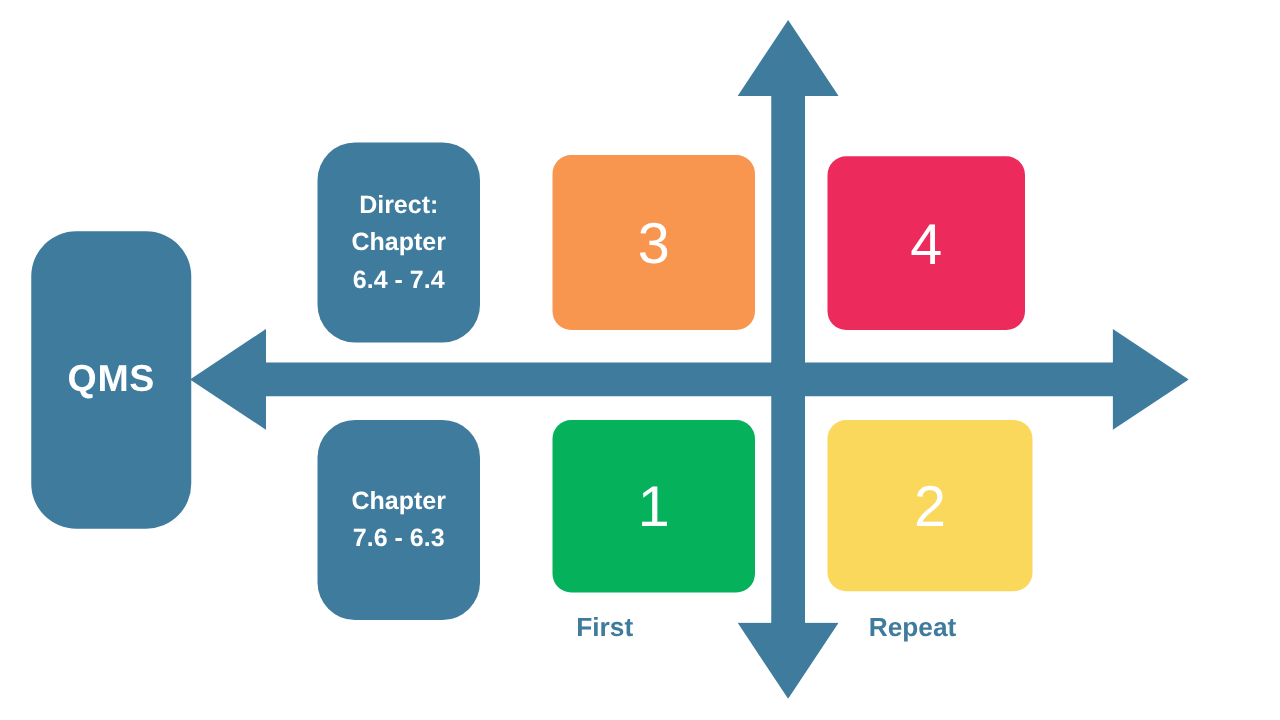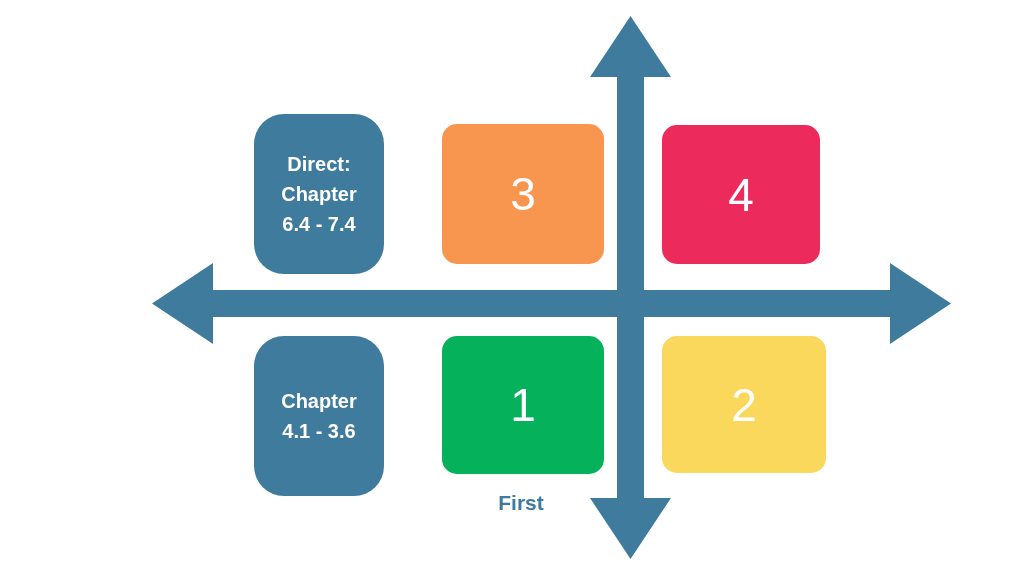--- a/index.html
+++ b/index.html
@@ -64,59 +64,63 @@
   }
   .quad.q3 { left: 442px; top: 124px; width: 162px; height: 140px; }
   .quad.q4 { left: 662px; top: 125px; width: 158px; height: 139px; }
   .quad.q1 { left: 442px; top: 336px; width: 162px; height: 138px; }
   .quad.q2 { left: 662px; top: 336px; width: 164px; height: 137px; }
   
   .axis-label {
     position: absolute;
     width: 120px;
     top: 491px;
-    text-align: center;
+    text-align: left;
     font-size: 21px; font-weight: 700;
   }
   .axis-label.first  { left: 461px; }
   .axis-label.repeat { left: 695px; }
 </style>
 </head>
 <body>
 
 <div class="canvas">
 
   <div class="shaft h-shaft" style="background-color: rgb(62, 123, 157);"></div>
   <div class="arrowhead ah-left" style="background-color: rgb(62, 123, 157);"></div>
   <div class="arrowhead ah-right" style="background-color: rgb(62, 123, 157);"></div>
 
   <div class="shaft v-shaft" style="background-color: rgb(62, 123, 157);"></div>
   <div class="arrowhead ah-up" style="background-color: rgb(62, 123, 157);"></div>
   <div class="arrowhead ah-down" style="background-color: rgb(62, 123, 157);"></div>
 
+  <div class="qms-box" style="background-color: rgb(62, 123, 157);">
+    <span>QMS</span>
+  </div>
 
   <div class="label-box direct" style="background-color: rgb(62, 123, 157);">
     <div>Direct:</div>
     <div>Chapter</div>
     <div>6.4 - 7.4</div>
   </div>
 
   <div class="label-box indirect" style="background-color: rgb(62, 123, 157);">
     <div>Chapter</div>
-    <div>4.1 - 3.6</div>
+    <div>7.6 - 6.3</div>
   </div>
 
   <div class="quad q3" style="background-color: rgb(248, 149, 79);">
     <span>3</span>
   </div>
   <div class="quad q4" style="background-color: rgb(236, 42, 91);">
     <span>4</span>
   </div>
   <div class="quad q1" style="background-color: rgb(5, 177, 90);">
     <span>1</span>
   </div>
   <div class="quad q2" style="background-color: rgb(249, 216, 92);">
     <span>2</span>
   </div>
 
   <div class="axis-label first" style="color: rgb(62, 123, 157);">First</div>
+  <div class="axis-label repeat" style="color: rgb(62, 123, 157);">Repeat</div>
 
 </div>
 
 </body></html>

